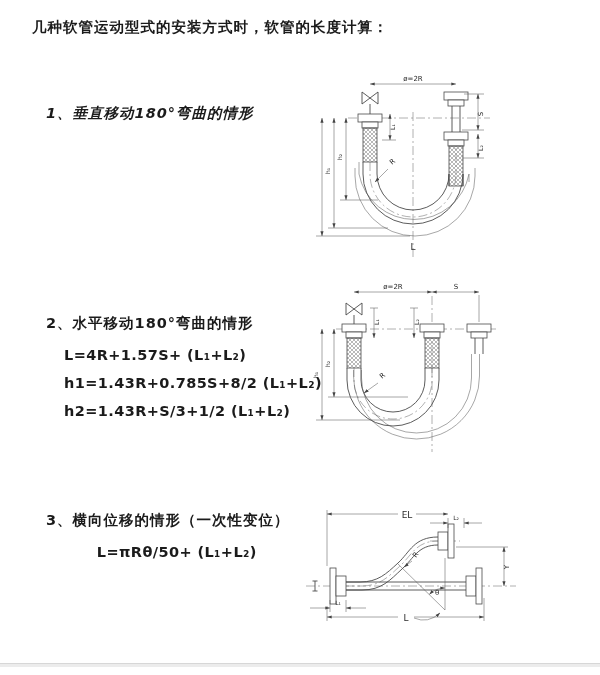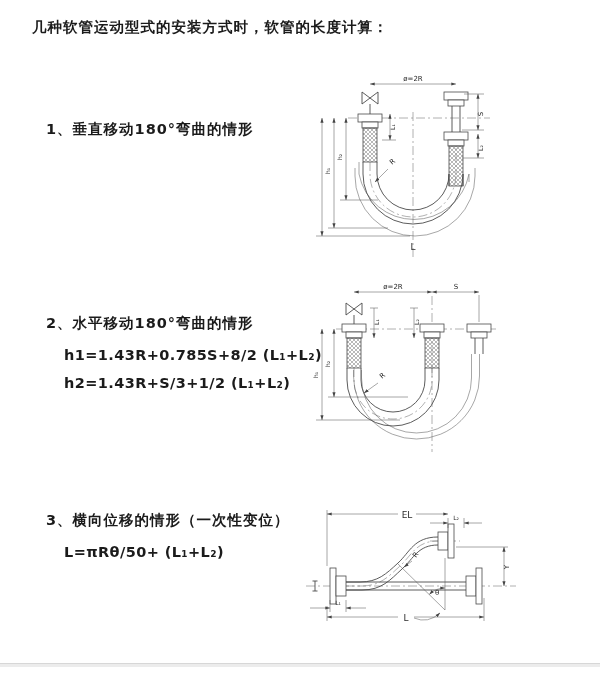--- a/index.html
+++ b/index.html
@@ -8,23 +8,23 @@
     font-family:"DejaVu Sans","Liberation Sans",sans-serif;color:#1b1b1b;
   }
   .title{
     position:absolute;left:32px;top:18px;font-size:14.5px;font-weight:700;
     letter-spacing:1px;white-space:nowrap;
   }
   .section{position:absolute;left:46px;}
   .sec-heading{font-size:14.5px;font-weight:700;letter-spacing:1px;white-space:nowrap;}
   .formulas{margin-top:8px;padding-left:18px;}
   .formula{font-size:14.5px;font-weight:600;line-height:28px;letter-spacing:.4px;white-space:nowrap;}
-  #sec1{top:120px;}
+  #sec1{top:104px;font-style:italic;}
   #sec2{top:314px;}
-  #sec3{top:511px;}
+  #sec3{top:511px;text-align:center;}
   .diagram{position:absolute;}
   #d1{left:312px;top:70px;}
   #d2{left:308px;top:282px;}
   #d3{left:298px;top:494px;}
   svg{display:block;}
   svg text{font-family:"DejaVu Sans","Liberation Sans",sans-serif;fill:#2a2a2a;}
   .ln{stroke:#4a4a4a;stroke-width:.9;fill:none;}
   .thin{stroke:#5d5d5d;stroke-width:.55;fill:none;}
   .cl{stroke:#6f6f6f;stroke-width:.55;fill:none;stroke-dasharray:9 3 2 3;}
   .fit{stroke:#4a4a4a;stroke-width:.8;fill:#ffffff;}
@@ -41,20 +41,21 @@
 
   <div class="title">几种软管运动型式的安装方式时，软管的长度计算：</div>
 
   <div class="section" id="sec1">
     <div class="sec-heading">1、垂直移动180°弯曲的情形</div>
   </div>
 
   <div class="section" id="sec2">
     <div class="sec-heading">2、水平移动180°弯曲的情形</div>
     <div class="formulas">
+      <div class="formula">L=4R+1.57S+ (L₁+L₂)</div>
       <div class="formula">h1=1.43R+0.785S+8/2 (L₁+L₂)</div>
       <div class="formula">h2=1.43R+S/3+1/2 (L₁+L₂)</div>
     </div>
   </div>
 
   <div class="section" id="sec3">
     <div class="sec-heading">3、横向位移的情形（一次性变位）</div>
     <div class="formulas">
       <div class="formula">L=πRθ/50+ (L₁+L₂)</div>
     </div>

